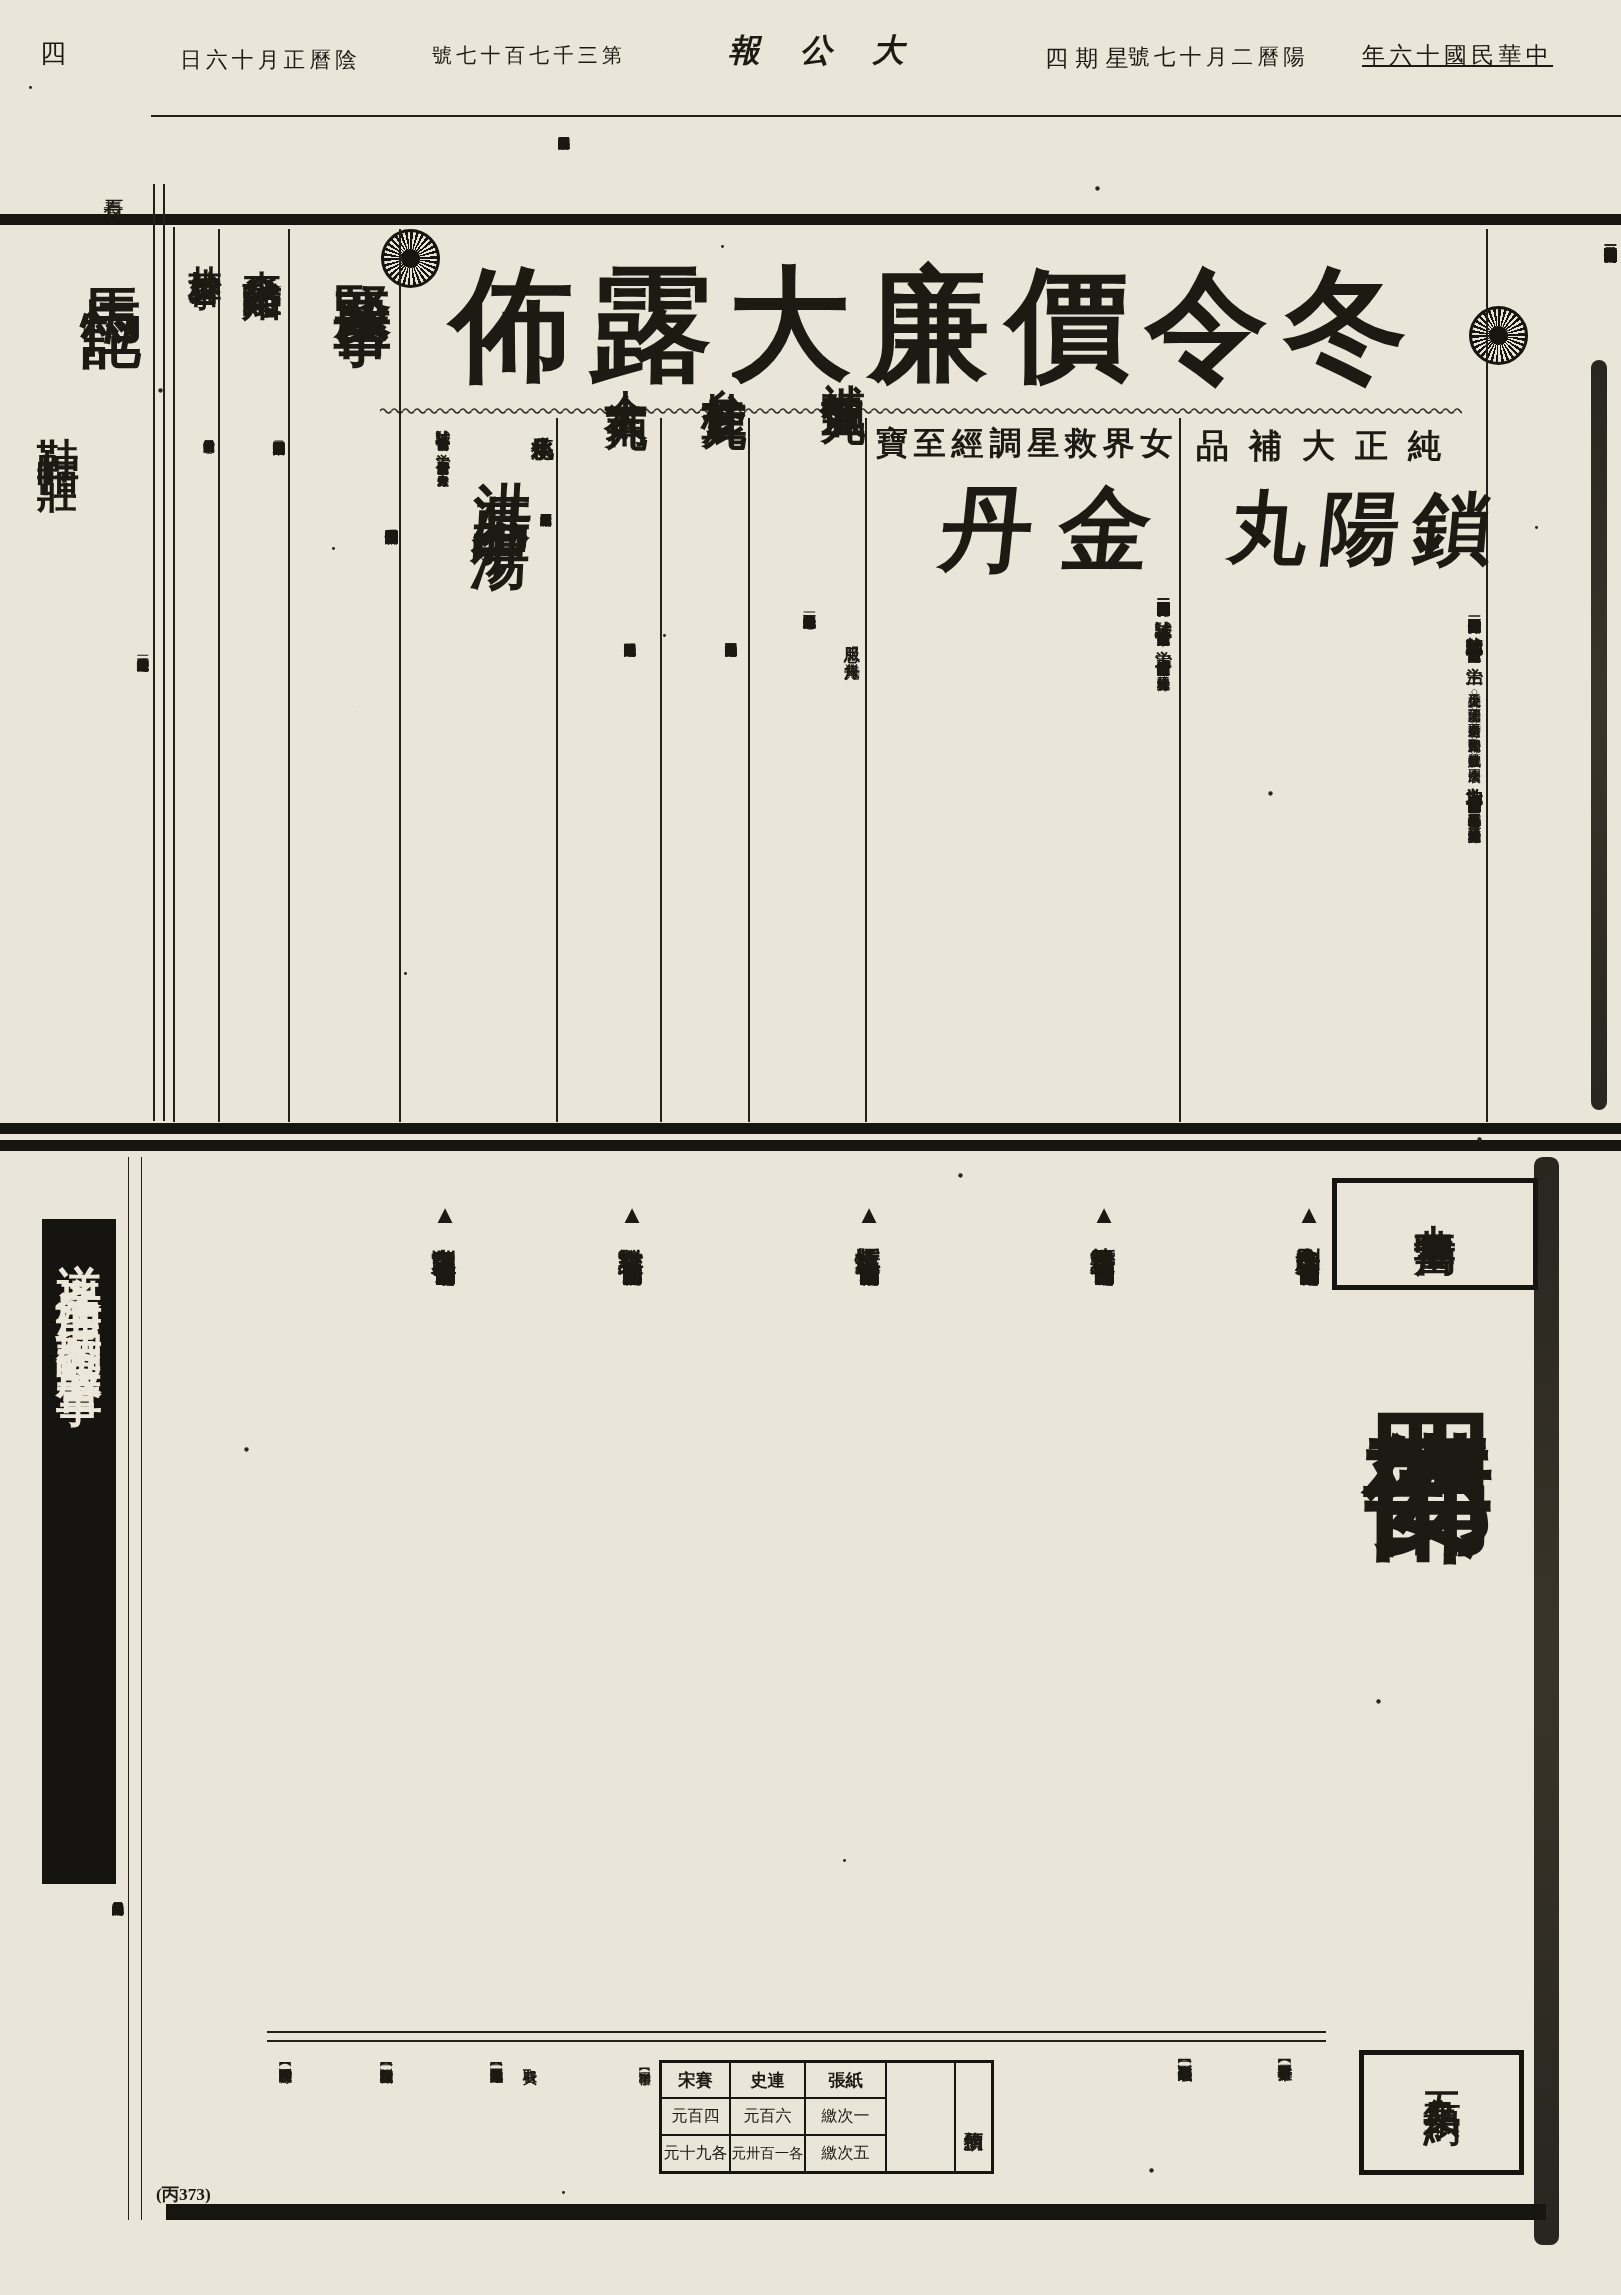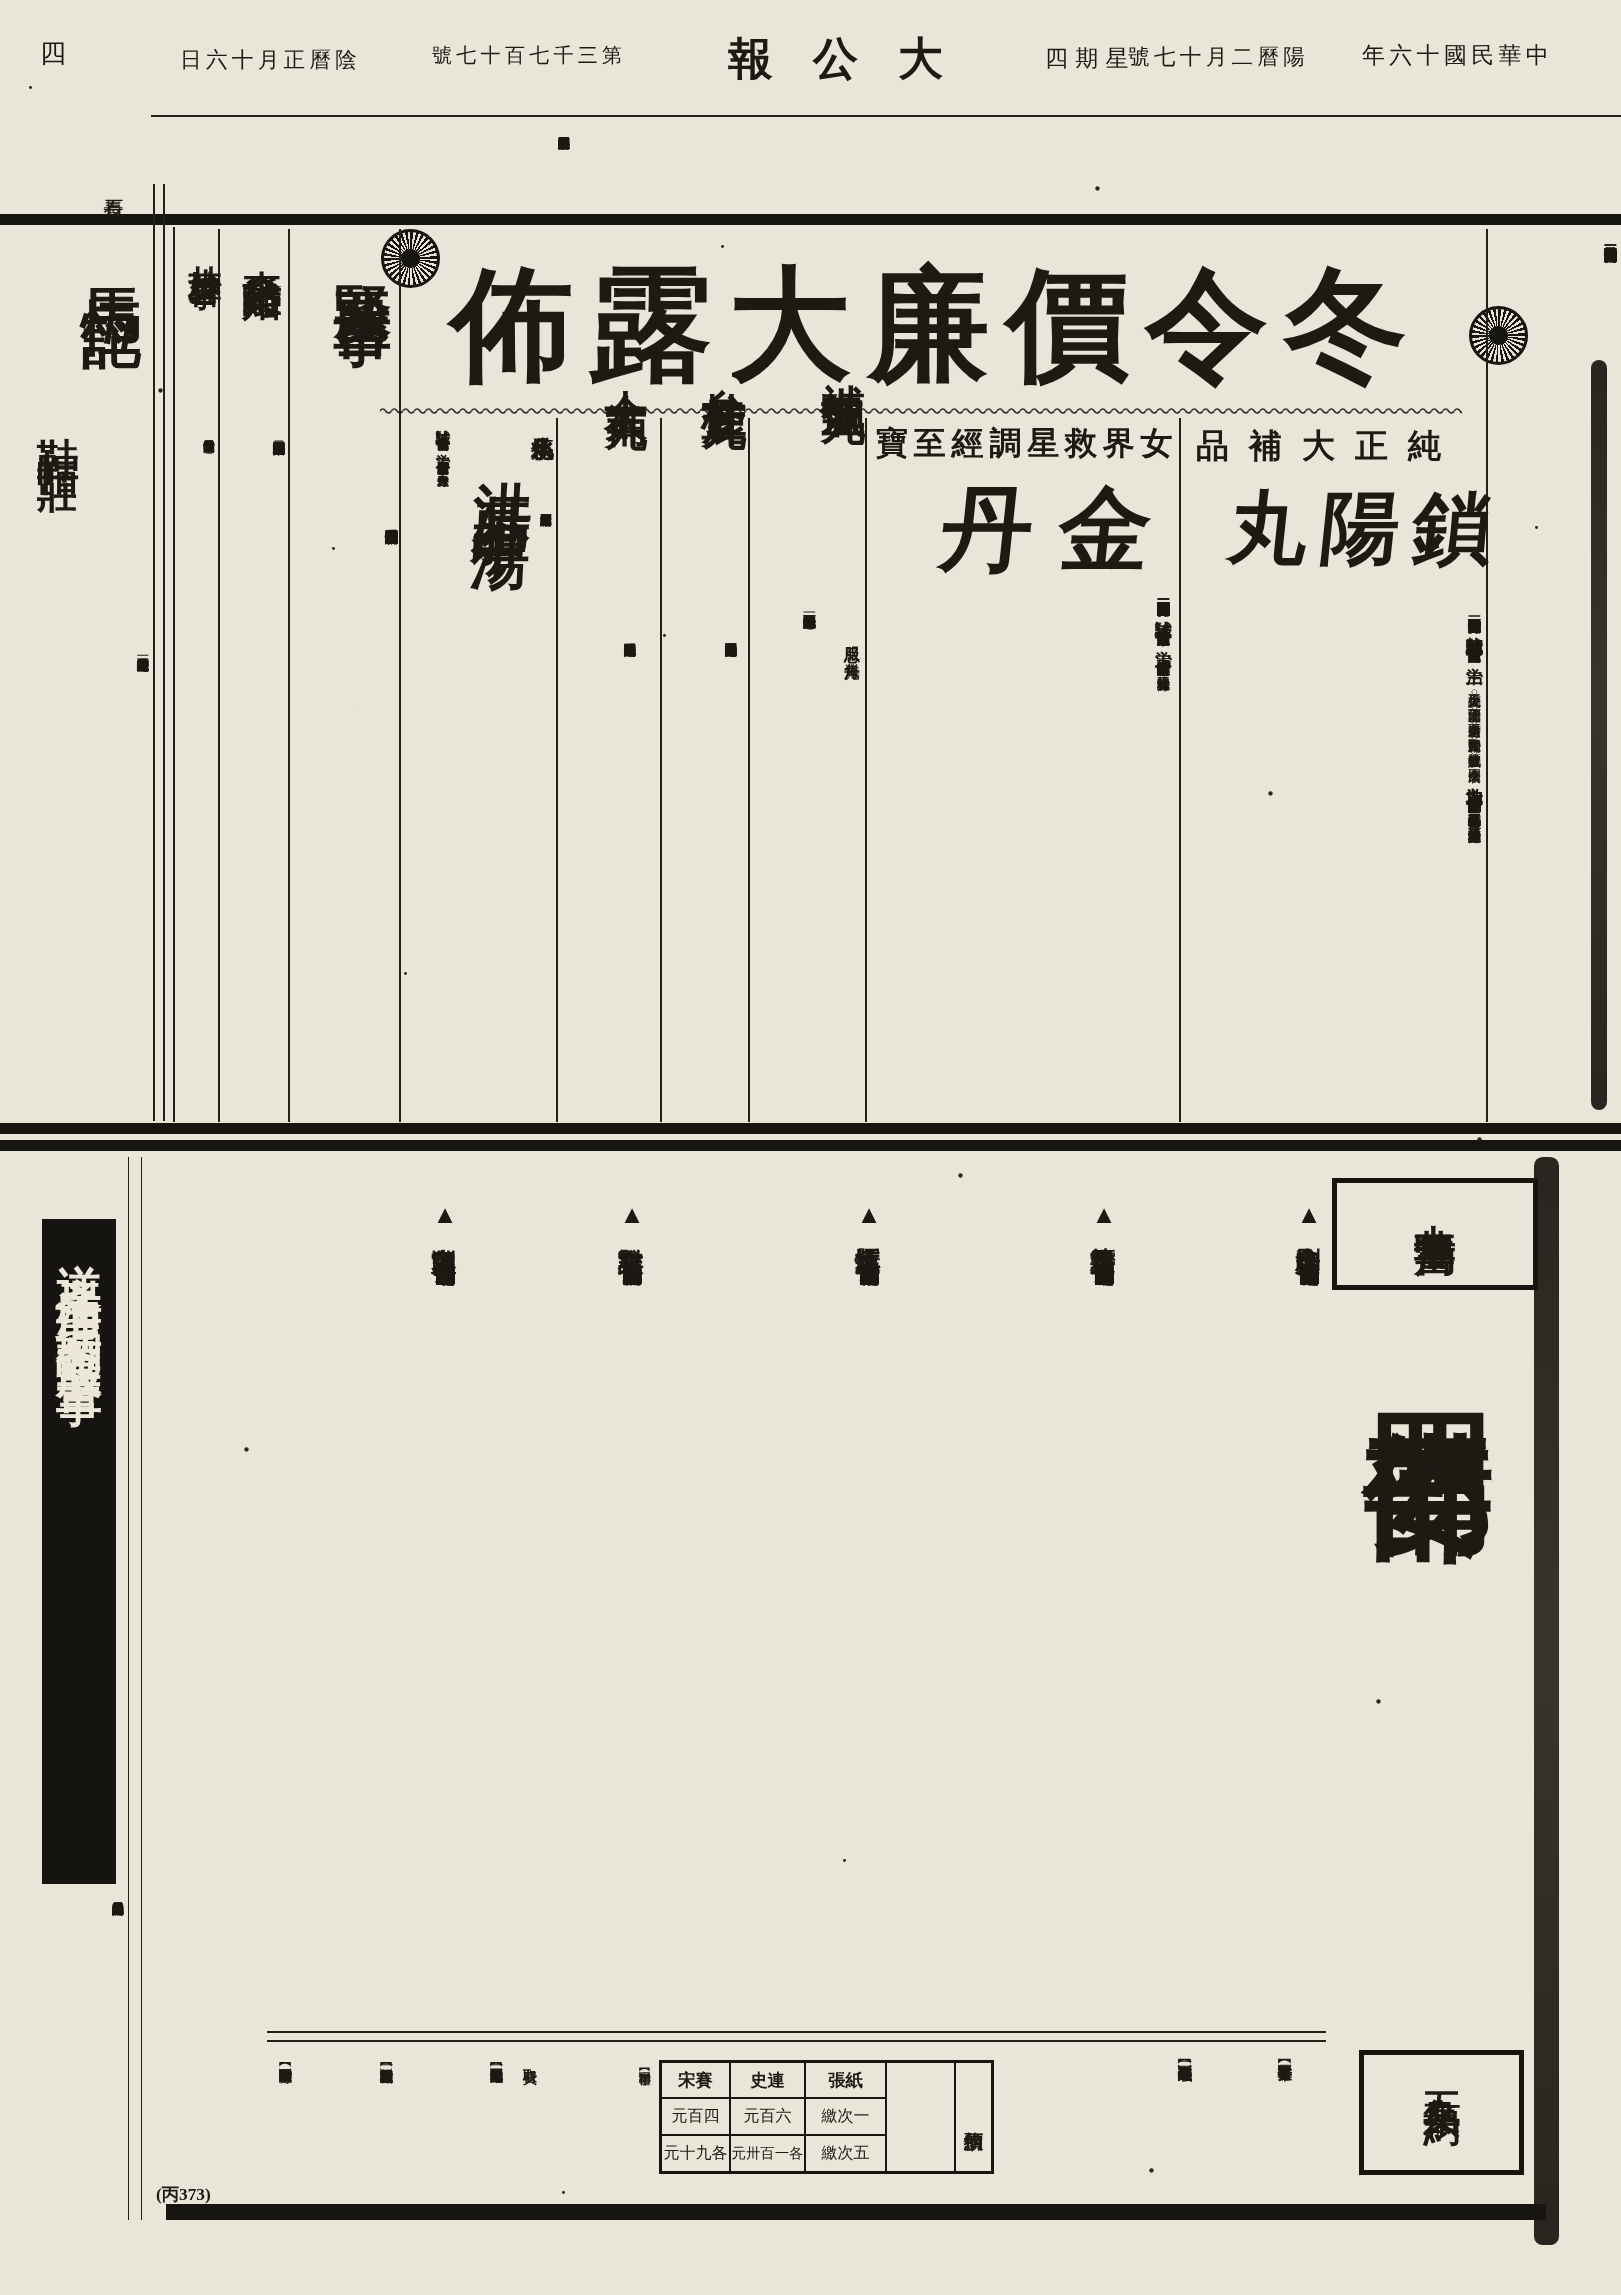--- a/index.html
+++ b/index.html
@@ -36,24 +36,24 @@
       1449px 1052px 0 0.7px #2a261c, 634px 548px 0 0 #2a261c, 930px 1088px 0 0.7px #2a261c;}
 </style>
 </head>
 <body>
 
 <div id="page">
 
   <div class="abs" style="left:40px;top:36px;font-size:26px;">四</div>
   <div class="abs rtl" style="left:180px;top:45px;font-size:21.6px;letter-spacing:4.3px;">陰曆正月十六日</div>
   <div class="abs rtl" style="left:432px;top:42px;font-size:20px;letter-spacing:4.3px;">第三千七百十七號</div>
-  <div class="abs rtl bold" style="left:728px;top:29px;font-size:45px;letter-spacing:40px;">大公報</div>
+  <div class="abs rtl bold" style="left:728px;top:29px;font-size:32px;letter-spacing:40px;font-style:italic;">大公報</div>
   <div class="abs rtl" style="left:1045px;top:43px;font-size:23px;letter-spacing:7.2px;">星期四</div>
   <div class="abs rtl" style="left:1128px;top:42px;font-size:21.6px;letter-spacing:4.3px;">陽曆二月十七號</div>
-  <div class="abs rtl" style="left:1362px;top:40px;font-size:23px;letter-spacing:4.3px;">中華民國十六年</div>
+  <div class="abs rtl" style="left:1362px;top:40px;font-size:23px;letter-spacing:4.3px;text-decoration:underline;">中華民國十六年</div>
   <div class="hairline" style="left:151px;top:115px;width:1470px;"></div>
 
   <div class="abs v" style="left:393px;top:128px;width:177px;height:88px;font-size:11.5px;line-height:1.05;">本院開幕以來診治男女內外各症咽喉皮膚耳鼻眼科婦嬰各科功效昭著中風筋骨痿痺淋症白濁接骨生瘡毛目脚氣凡承惠顧無不立應特聘中西名醫常川駐院價目從廉以答雅誼</div>
   <div class="band" style="left:0px;top:214px;width:1622px;height:10.8px;"></div>
 
   <div class="abs v" style="left:101px;top:184px;height:86px;font-size:20px;">長青石</div>
   <div class="abs v bold" style="left:72px;top:241px;height:216px;font-size:59px;letter-spacing:10px;">馬恆記</div>
   <div class="abs v bold" style="left:30px;top:404px;height:216px;font-size:42px;letter-spacing:16px;">鞋帽莊</div>
   <div class="abs v" style="left:20px;top:649px;width:130px;height:432px;font-size:12.3px;line-height:1.15;">為改良鞋帽之先始者主人研究垂卅年雖一針線之微不苟非率爾操觚者比價目格外從廉</div>
   <div class="vrule" style="left:153px;top:184px;height:937px;"></div>

